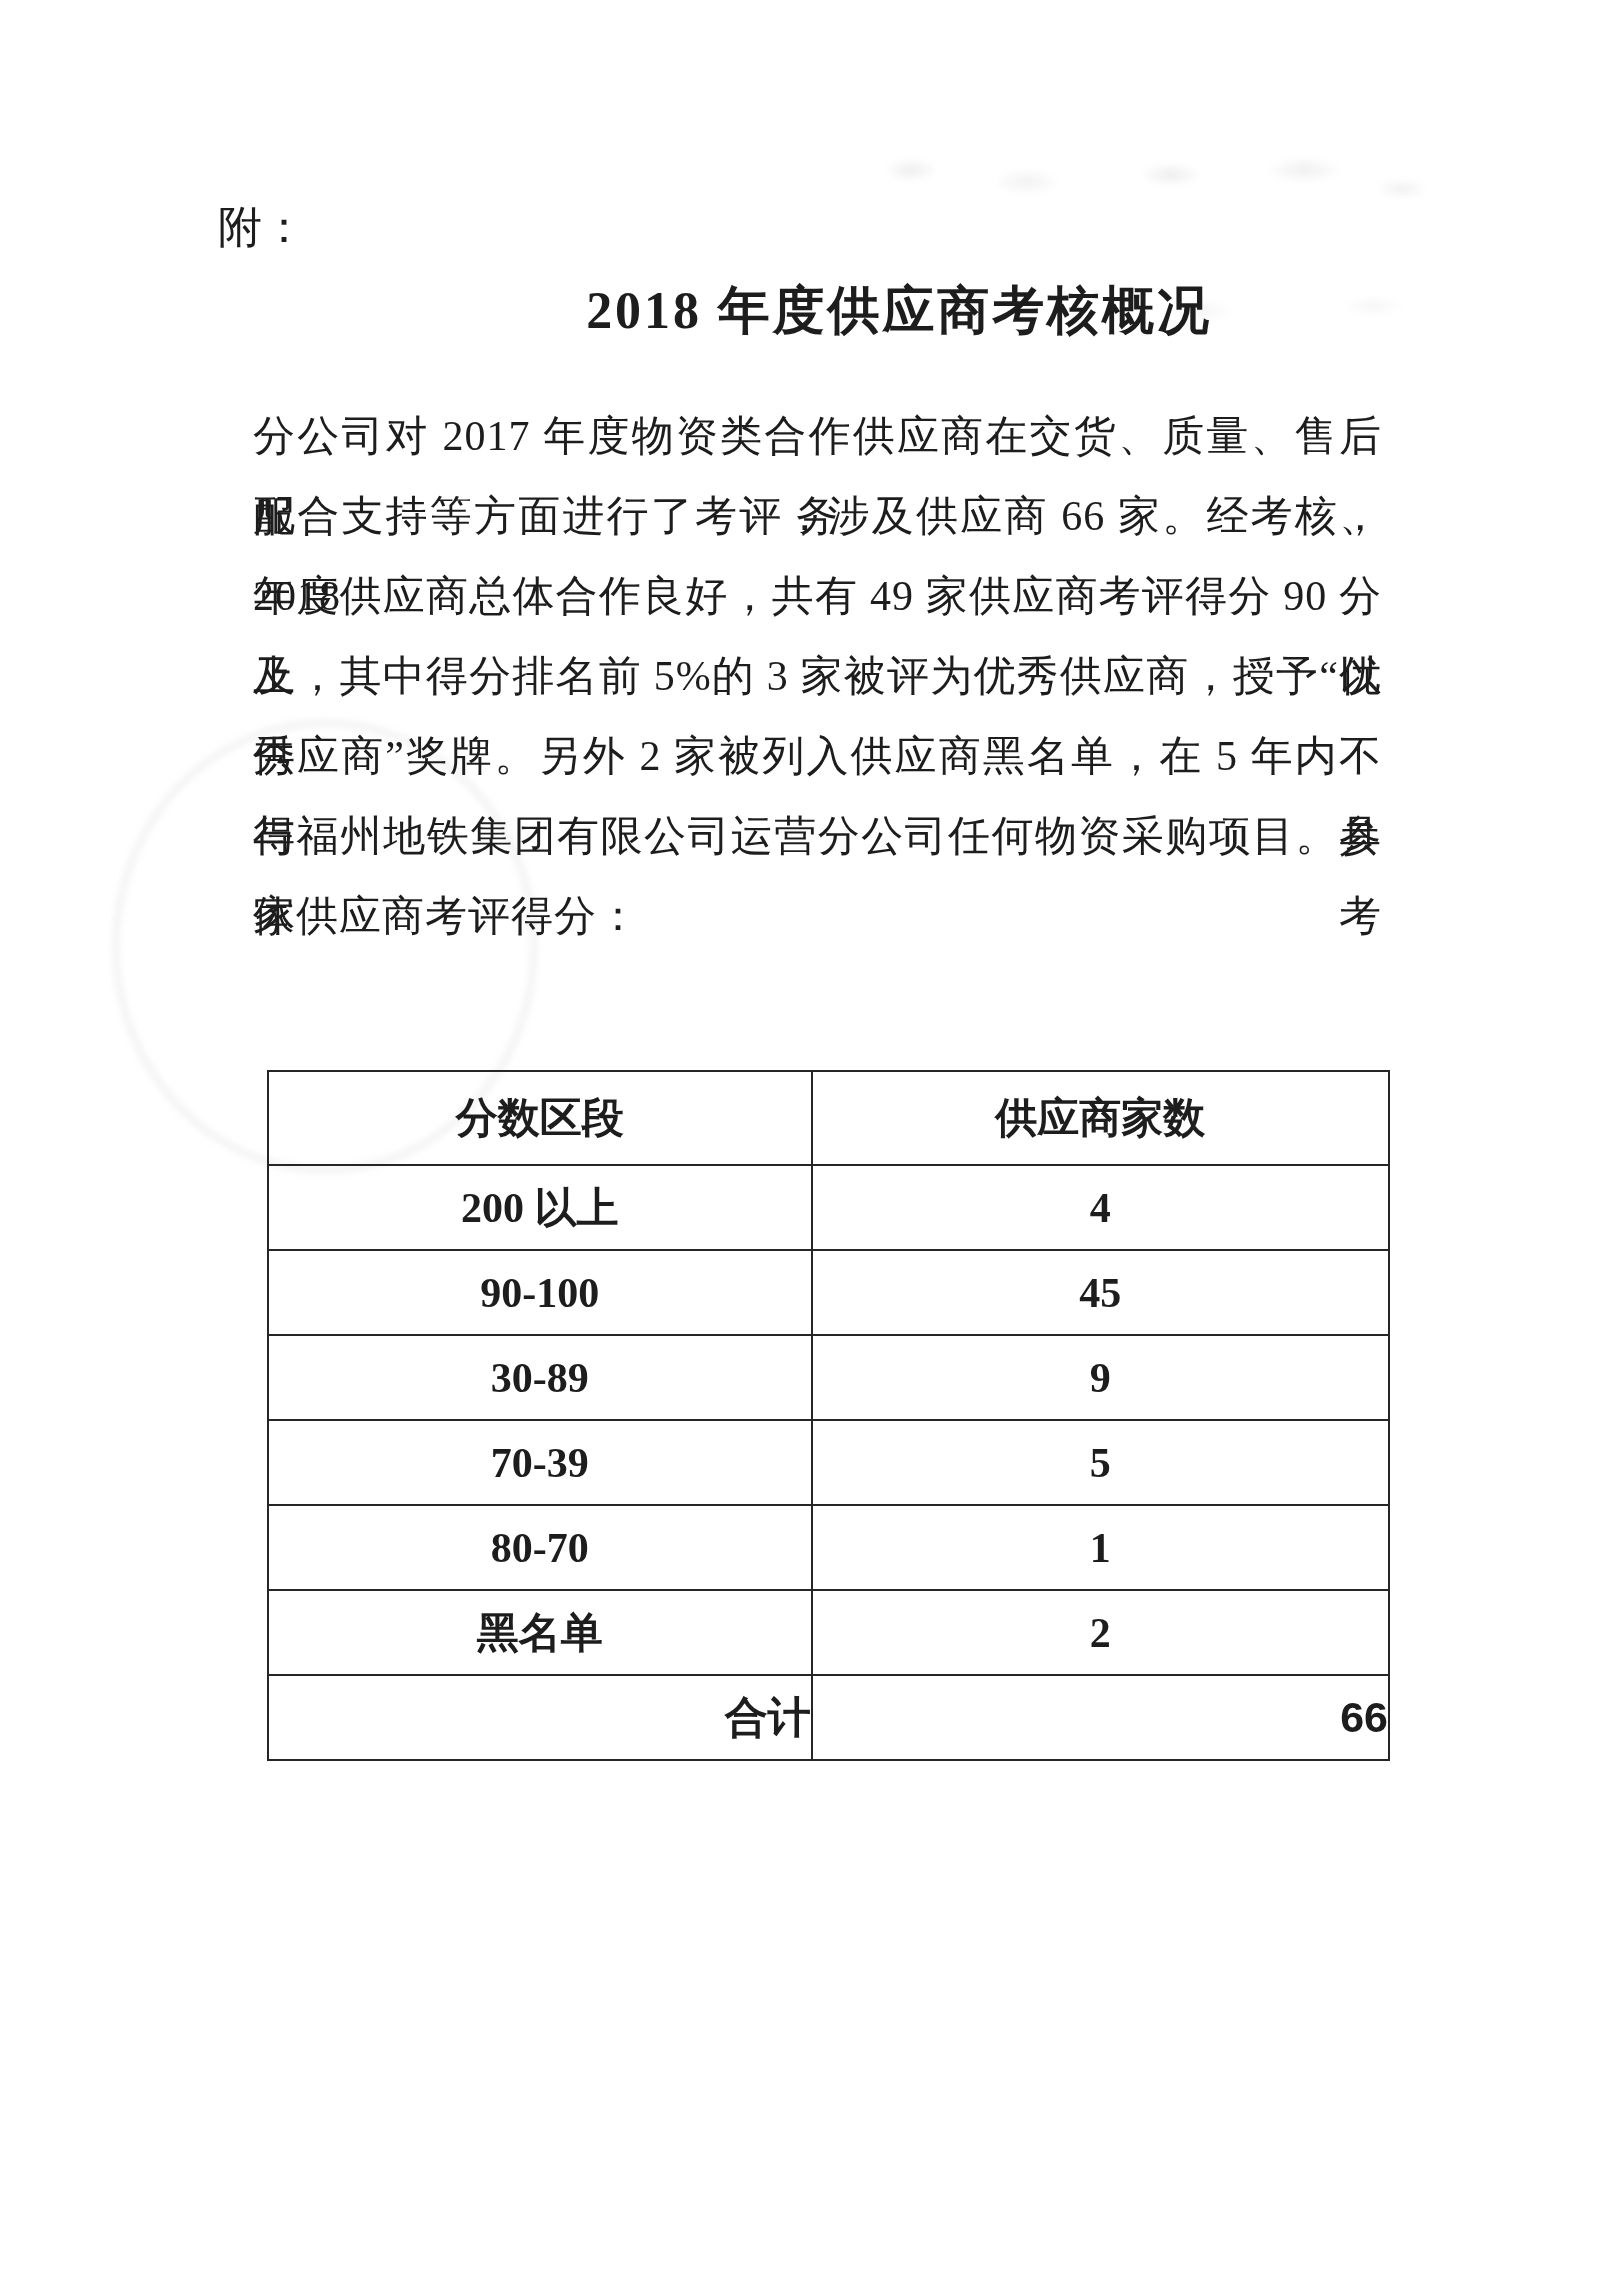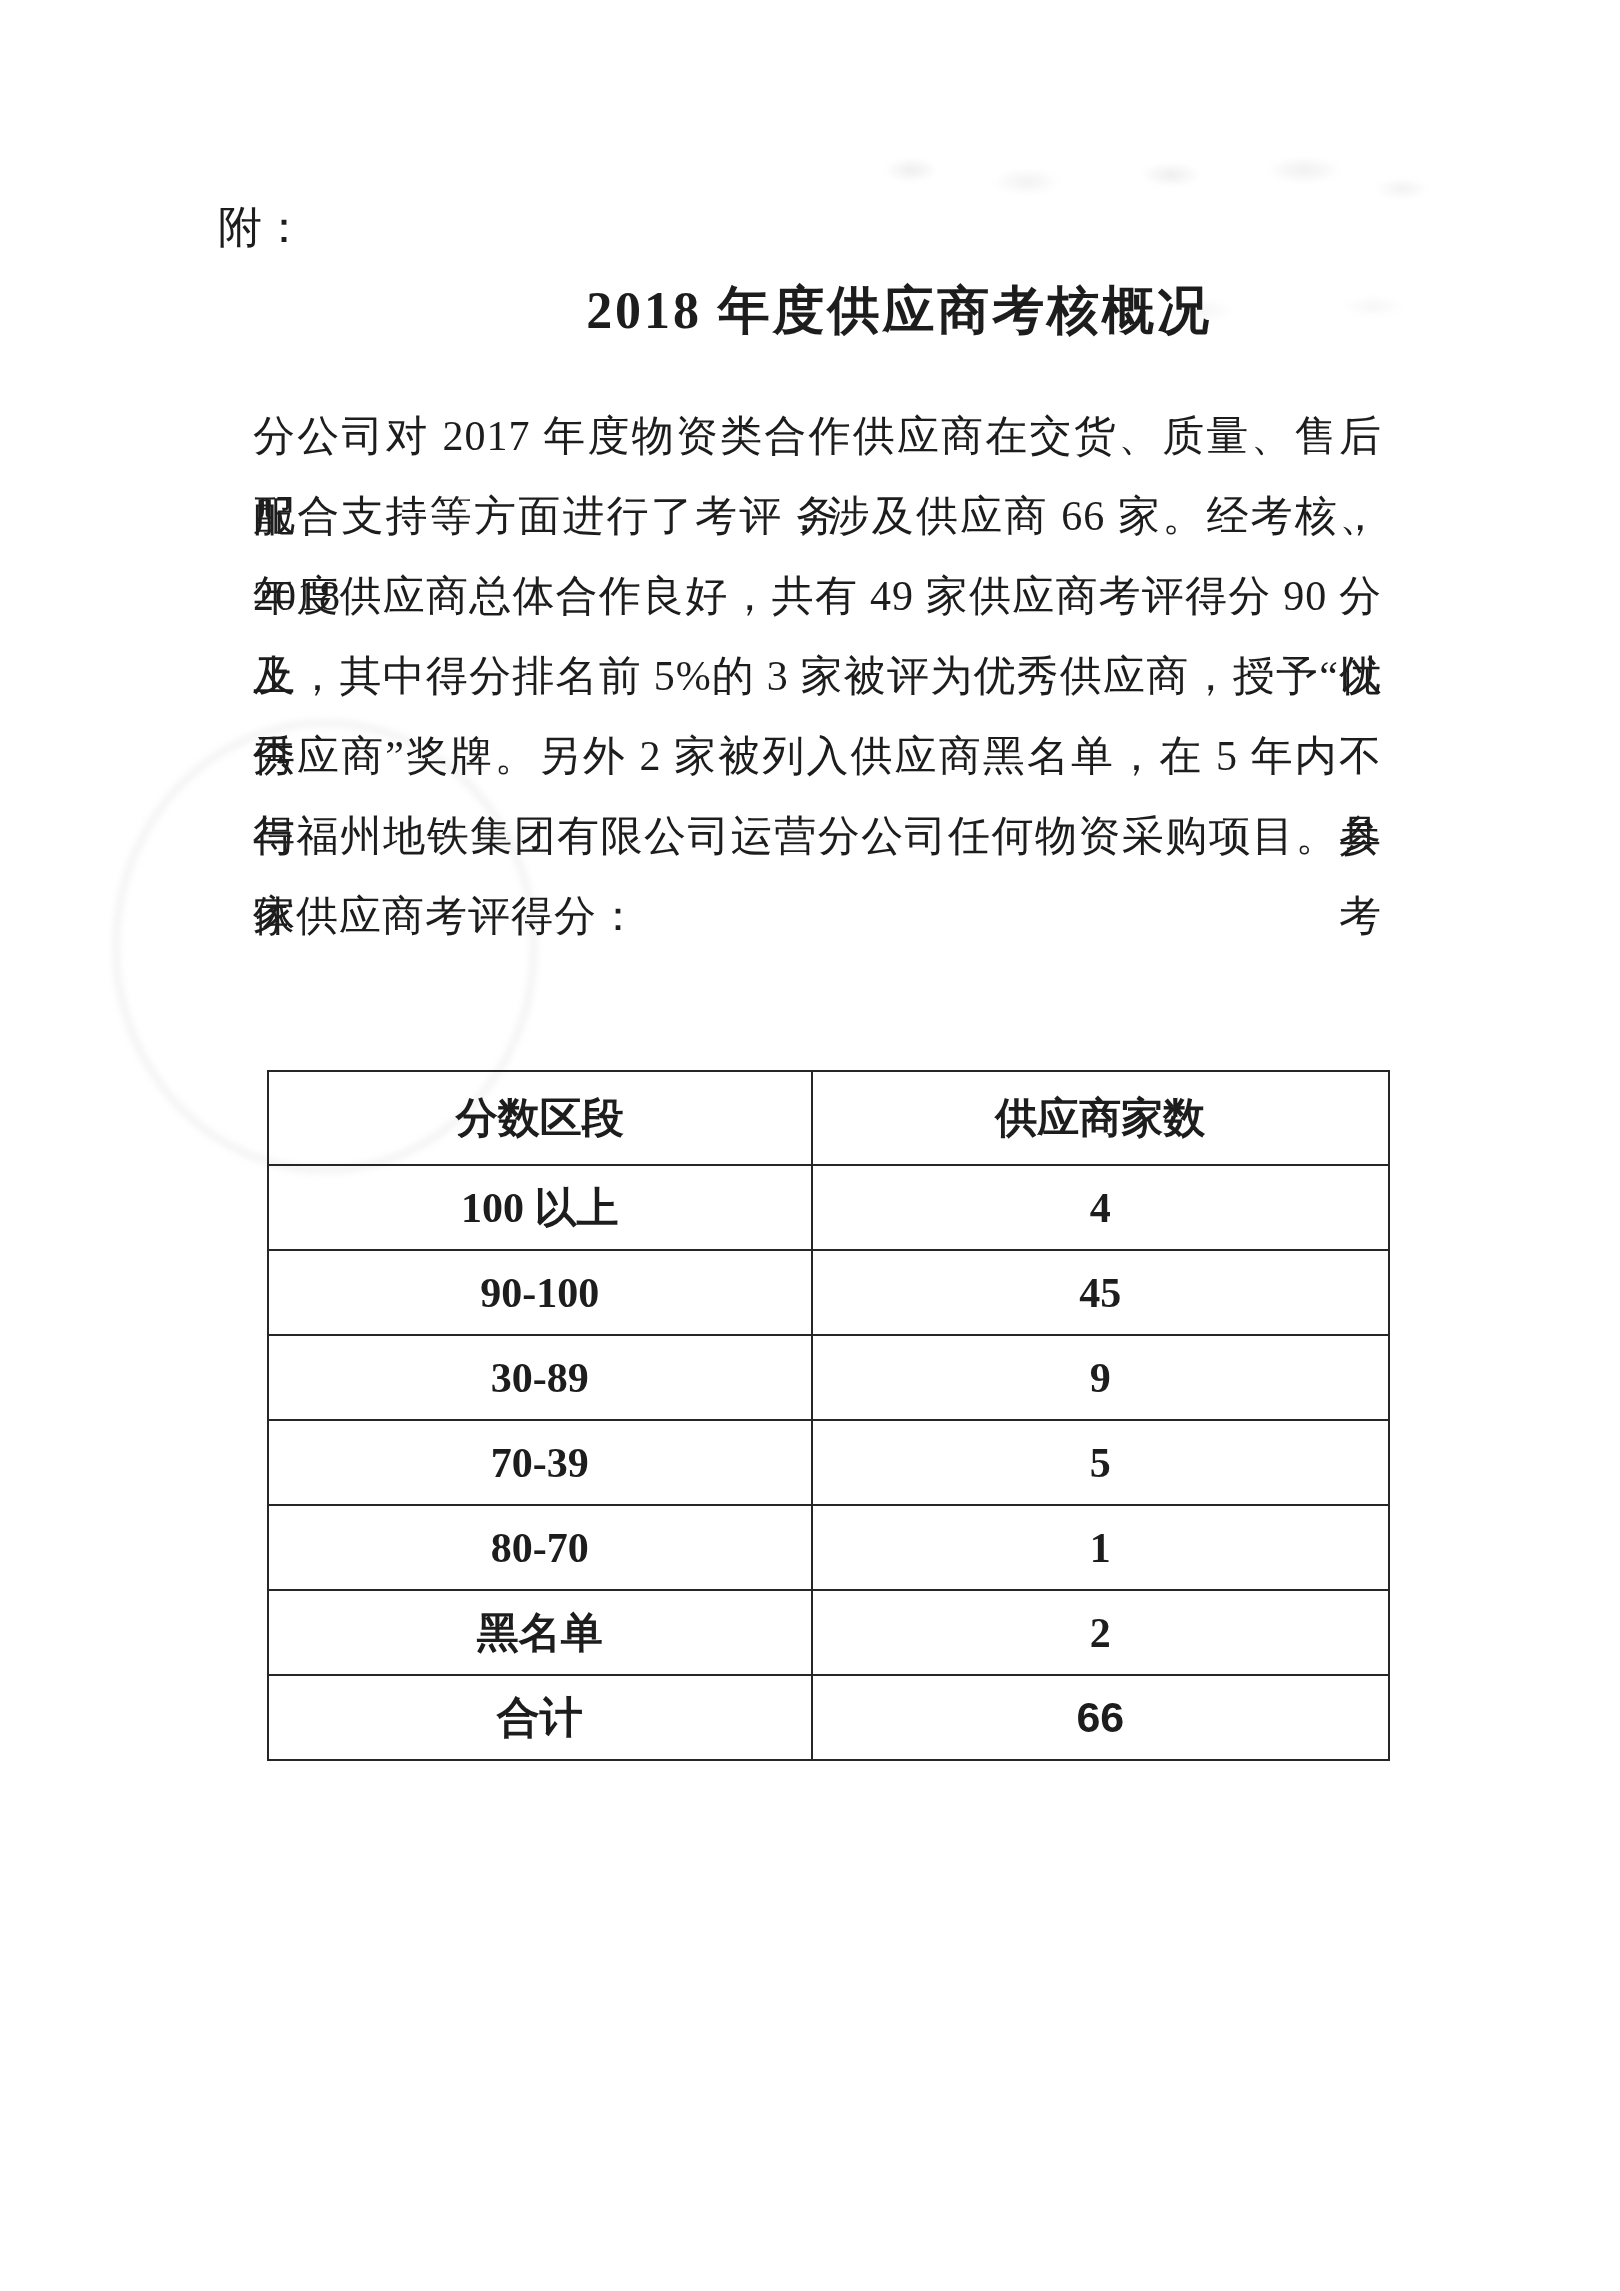--- a/index.html
+++ b/index.html
@@ -111,20 +111,21 @@
     padding: 0;
   }
   table.score-table th { height: 92px; }
   table.score-table td { height: 83px; }
   table.score-table col.c1 { width: 48.5%; }
   table.score-table col.c2 { width: 51.5%; }
   table.score-table tr.total td {
     font-weight: 700;
     font-family: "Liberation Sans", "DejaVu Sans", sans-serif;
     font-size: 43px;
+    text-align: right;
   }
 </style>
 </head>
 <body>
 
 <div class="page">
 
   <div class="artifact-top"></div>
   <div class="artifact-stamp"></div>
 
@@ -148,21 +149,21 @@
       <col class="c2">
     </colgroup>
     <thead>
       <tr>
         <th>分数区段</th>
         <th>供应商家数</th>
       </tr>
     </thead>
     <tbody>
       <tr>
-        <td>100 以上</td>
+        <td>200 以上</td>
         <td>4</td>
       </tr>
       <tr>
         <td>90-100</td>
         <td>45</td>
       </tr>
       <tr>
         <td>30-89</td>
         <td>9</td>
       </tr>

